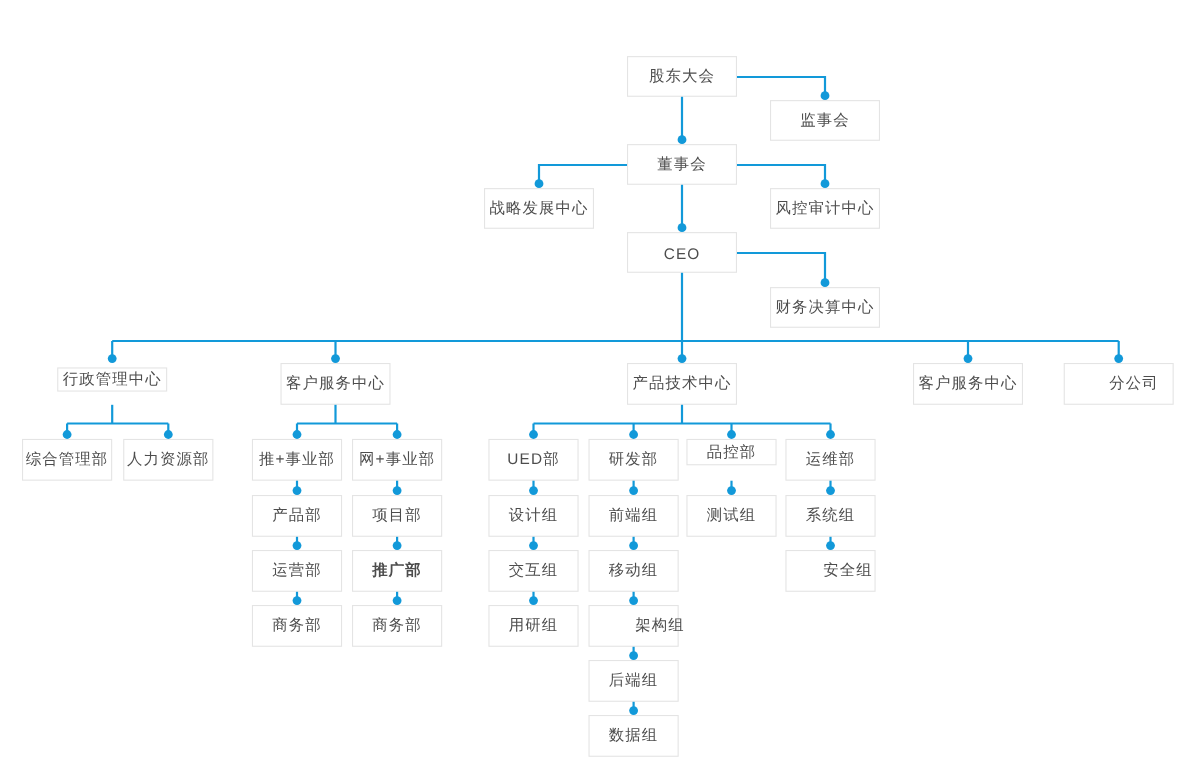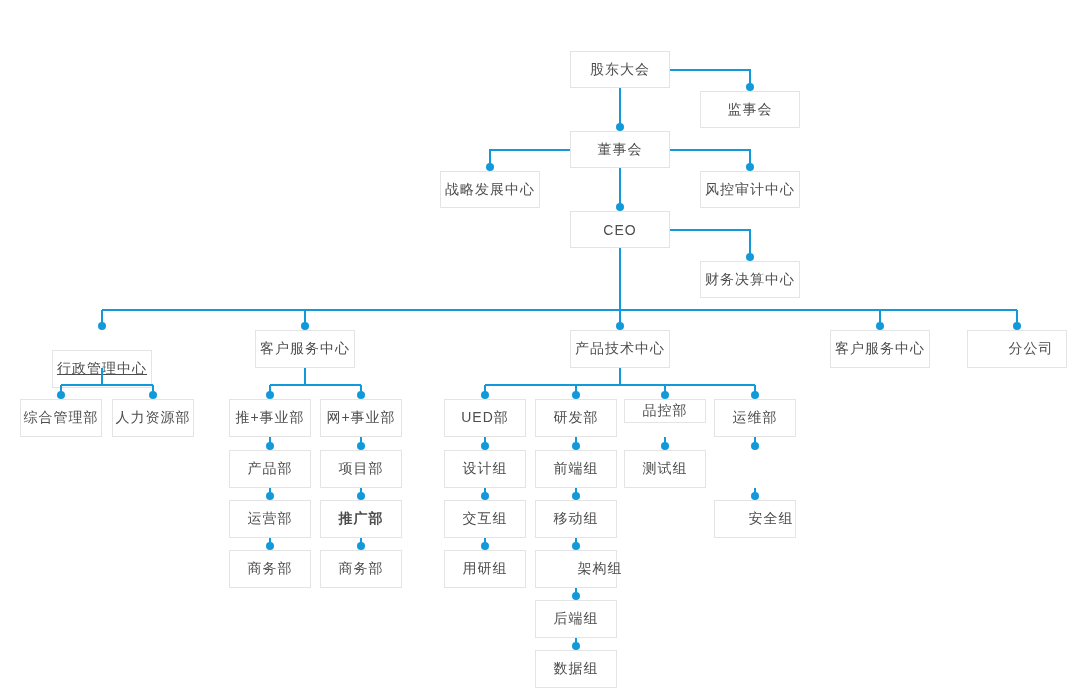--- a/index.html
+++ b/index.html
@@ -49,38 +49,39 @@
 <body>
 
 <div class="canvas">
     <div class="node" style="left: 570px; top: 51px; width: 100px; height: 37px;">股东大会</div>
     <div class="node" style="left: 700px; top: 91px; width: 100px; height: 37px;">监事会</div>
     <div class="node" style="left: 570px; top: 131px; width: 100px; height: 37px;">董事会</div>
     <div class="node" style="left: 440px; top: 171px; width: 100px; height: 37px;">战略发展中心</div>
     <div class="node" style="left: 700px; top: 171px; width: 100px; height: 37px;">风控审计中心</div>
     <div class="node" style="left: 570px; top: 211px; width: 100px; height: 37px;">CEO</div>
     <div class="node" style="left: 700px; top: 261px; width: 100px; height: 37px;">财务决算中心</div>
-    <div class="node" style="left: 52px; top: 350px; width: 100px; height: 38px; text-decoration: underline;">行政管理中心</div>
+    <div class="node" style="left: 52px; top: 334px; width: 100px; height: 22px;">行政管理中心</div>
     <div class="node" style="left: 255px; top: 330px; width: 100px; height: 38px;">客户服务中心</div>
     <div class="node" style="left: 570px; top: 330px; width: 100px; height: 38px;">产品技术中心</div>
     <div class="node" style="left: 830px; top: 330px; width: 100px; height: 38px;">客户服务中心</div>
     <div class="node" style="left: 967px; top: 330px; width: 100px; height: 38px; padding-left: 28px;">分公司</div>
     <div class="node" style="left: 20px; top: 399px; width: 82px; height: 38px;">综合管理部</div>
     <div class="node" style="left: 229px; top: 399px; width: 82px; height: 38px;">推+事业部</div>
     <div class="node" style="left: 112px; top: 399px; width: 82px; height: 38px;">人力资源部</div>
     <div class="node" style="left: 320px; top: 399px; width: 82px; height: 38px;">网+事业部</div>
     <div class="node" style="left: 444px; top: 399px; width: 82px; height: 38px;">UED部</div>
     <div class="node" style="left: 535px; top: 399px; width: 82px; height: 38px;">研发部</div>
     <div class="node" style="left: 624px; top: 399px; width: 82px; height: 24px;">品控部</div>
     <div class="node" style="left: 714px; top: 399px; width: 82px; height: 38px;">运维部</div>
     <div class="node" style="left: 229px; top: 450px; width: 82px; height: 38px;">产品部</div>
     <div class="node" style="left: 320px; top: 450px; width: 82px; height: 38px;">项目部</div>
     <div class="node" style="left: 444px; top: 450px; width: 82px; height: 38px;">设计组</div>
     <div class="node" style="left: 535px; top: 450px; width: 82px; height: 38px;">前端组</div>
     <div class="node" style="left: 624px; top: 450px; width: 82px; height: 38px;">测试组</div>
+    <div class="node" style="left: 714px; top: 450px; width: 82px; height: 38px;">系统组</div>
     <div class="node" style="left: 229px; top: 500px; width: 82px; height: 38px;">运营部</div>
     <div class="node" style="left: 320px; top: 500px; width: 82px; height: 38px; font-weight: bold;">推广部</div>
     <div class="node" style="left: 444px; top: 500px; width: 82px; height: 38px;">交互组</div>
     <div class="node" style="left: 535px; top: 500px; width: 82px; height: 38px;">移动组</div>
     <div class="node" style="left: 714px; top: 500px; width: 82px; height: 38px; padding-left: 32px;">安全组</div>
     <div class="node" style="left: 229px; top: 550px; width: 82px; height: 38px;">商务部</div>
     <div class="node" style="left: 320px; top: 550px; width: 82px; height: 38px;">商务部</div>
     <div class="node" style="left: 444px; top: 550px; width: 82px; height: 38px;">用研组</div>
     <div class="node" style="left: 535px; top: 550px; width: 82px; height: 38px; padding-left: 48px;">架构组</div>
     <div class="node" style="left: 535px; top: 600px; width: 82px; height: 38px;">后端组</div>

